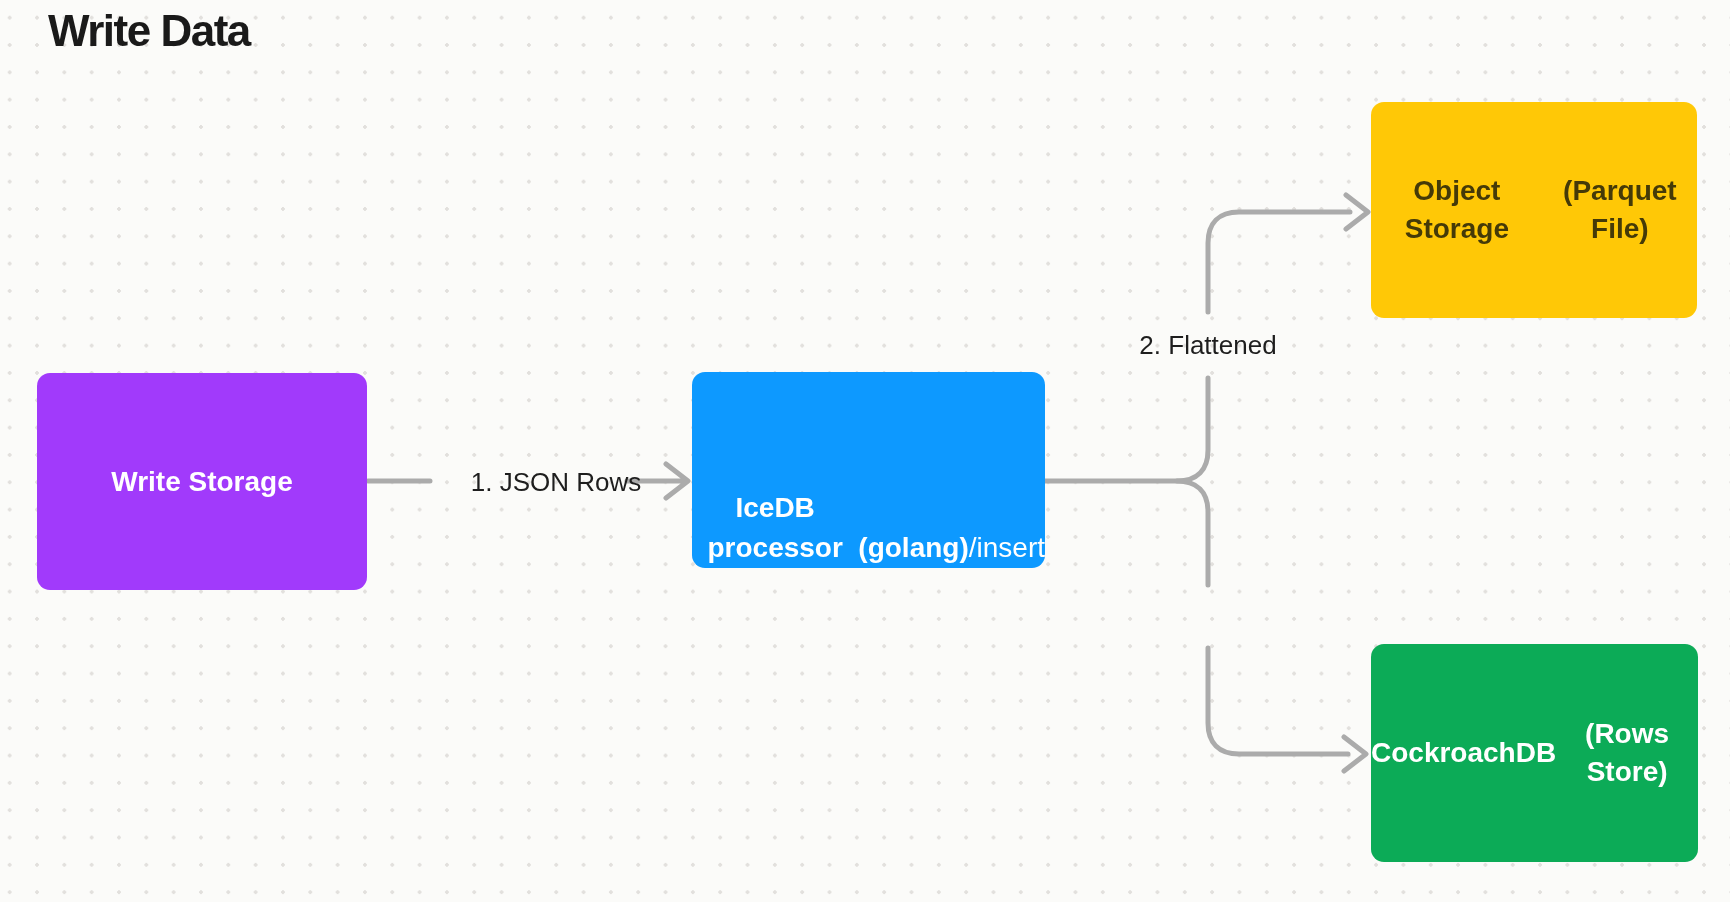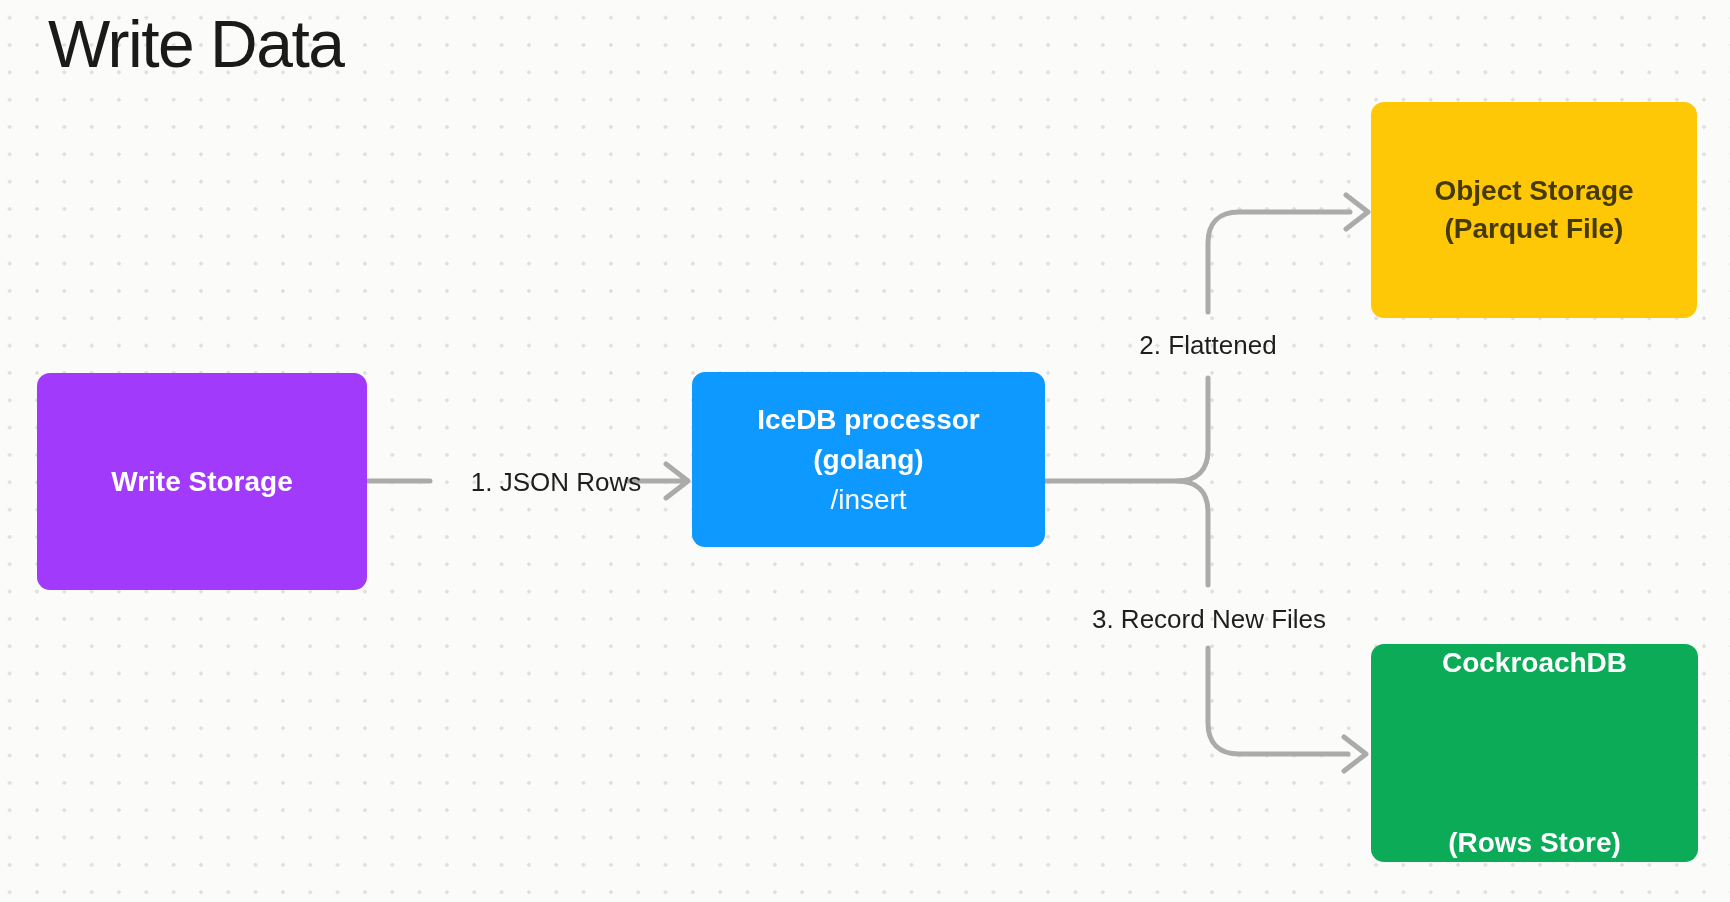--- a/index.html
+++ b/index.html
@@ -14,48 +14,48 @@
     font-family: "Liberation Sans", "DejaVu Sans", sans-serif;
     background-color: #FBFBF9;
     background-image: radial-gradient(circle, #E2E0DD 1.7px, rgba(0,0,0,0) 1.9px);
     background-size: 27.33px 27.33px;
     background-position: -4px 4px;
   }
   .title {
     position: absolute;
     left: 48px;
     top: 6px;
-    font-size: 66px;
-    font-weight: 400;
+    font-size: 44px;
+    font-weight: 700;
     letter-spacing: -1.5px;
     color: #1A1A1A;
     white-space: nowrap;
   }
   .node {
     position: absolute;
     border-radius: 13px;
     display: flex;
-    flex-direction: column;
     align-items: center;
     justify-content: center;
     text-align: center;
     font-size: 28px;
     font-weight: 700;
     line-height: 39px;
     color: #FFFFFF;
   }
   .node span { display: block; }
   .node-write-request {
     left: 37px; top: 373px; width: 330px; height: 217px;
     background: #A13AFB;
   }
   .node-icedb {
-    left: 692px; top: 372px; width: 353px; height: 175px;
+    left: 692px; top: 372px; width: 353px; height: 196px;
     background: #0D99FF;
     line-height: 40px;
+    align-items: flex-end;
   }
   .node-object-storage {
     left: 1371px; top: 102px; width: 326px; height: 216px;
     background: #FFC806;
     color: #453A08;
     line-height: 38px;
   }
   .node-cockroachdb {
     left: 1371px; top: 644px; width: 327px; height: 218px;
     background: #0CAB57;
@@ -135,15 +135,14 @@
 
   <div class="node node-cockroachdb">
     <span>CockroachDB</span>
     <span>(Rows Store)</span>
   </div>
 
   <div class="edge-label label-json-rows">1. JSON Rows</div>
 
   <div class="edge-label label-flattened">2. Flattened</div>
 
-  <div class="edge-label label-record-files">3. Record New Files</div>
 
 </div>
 
 </body></html>

